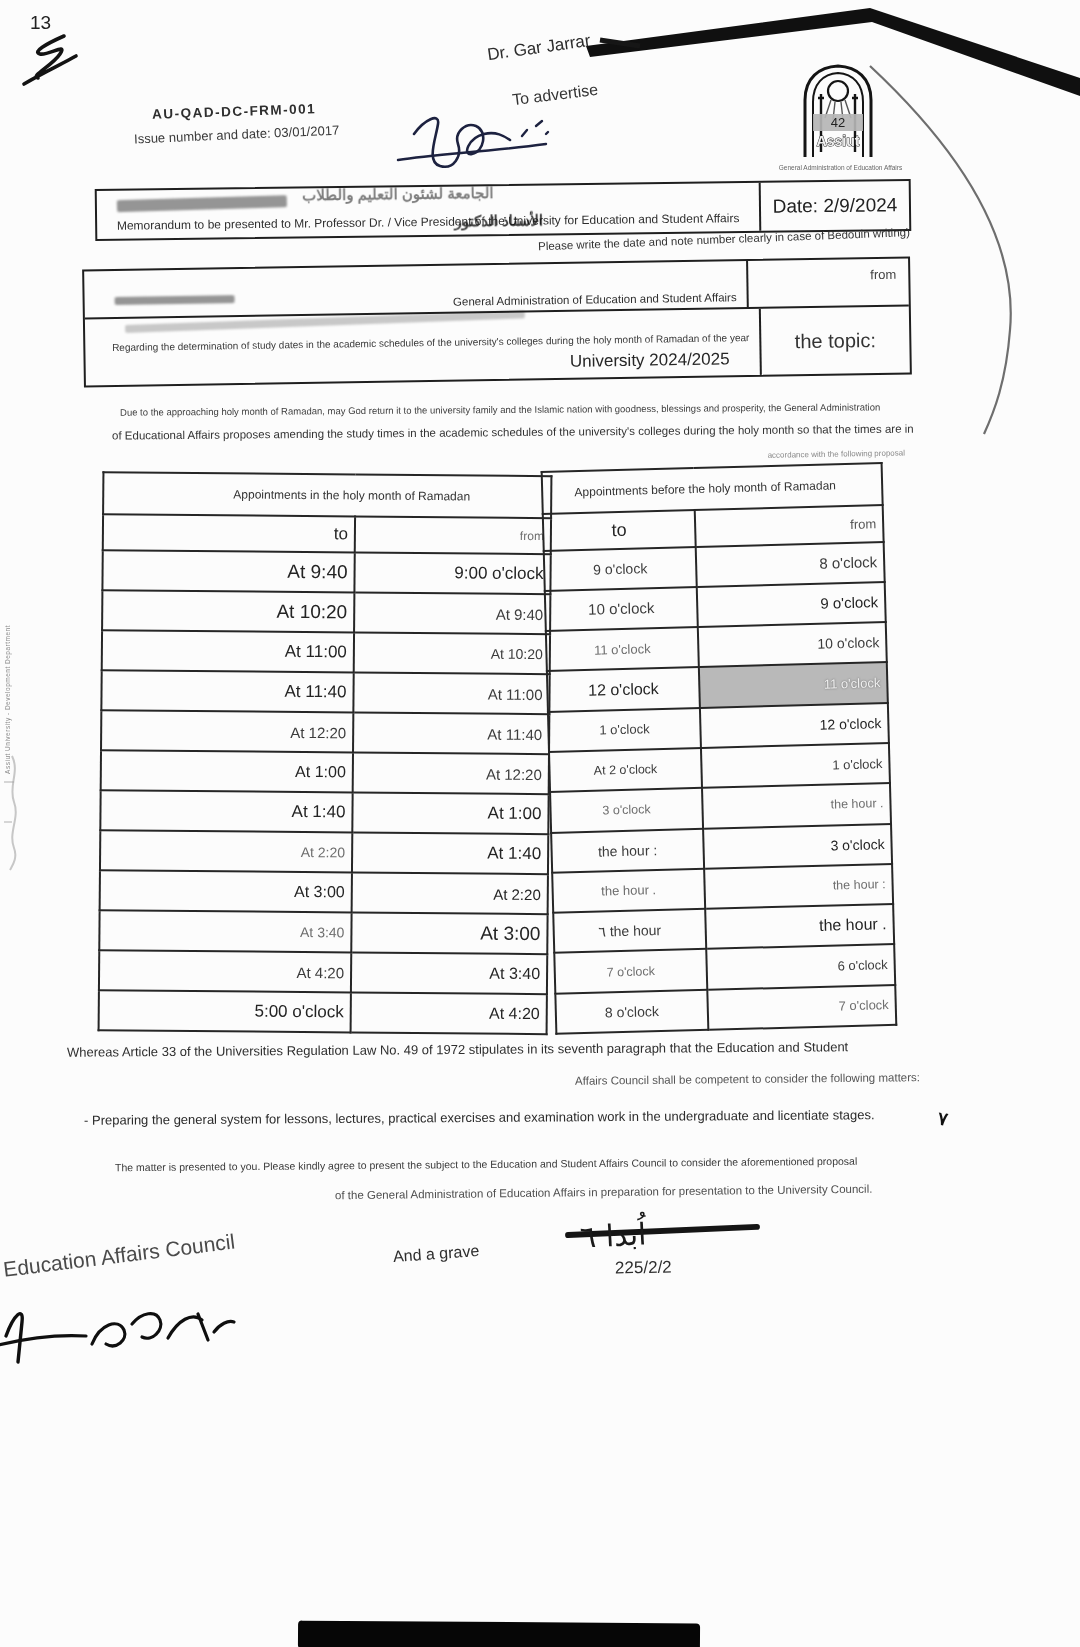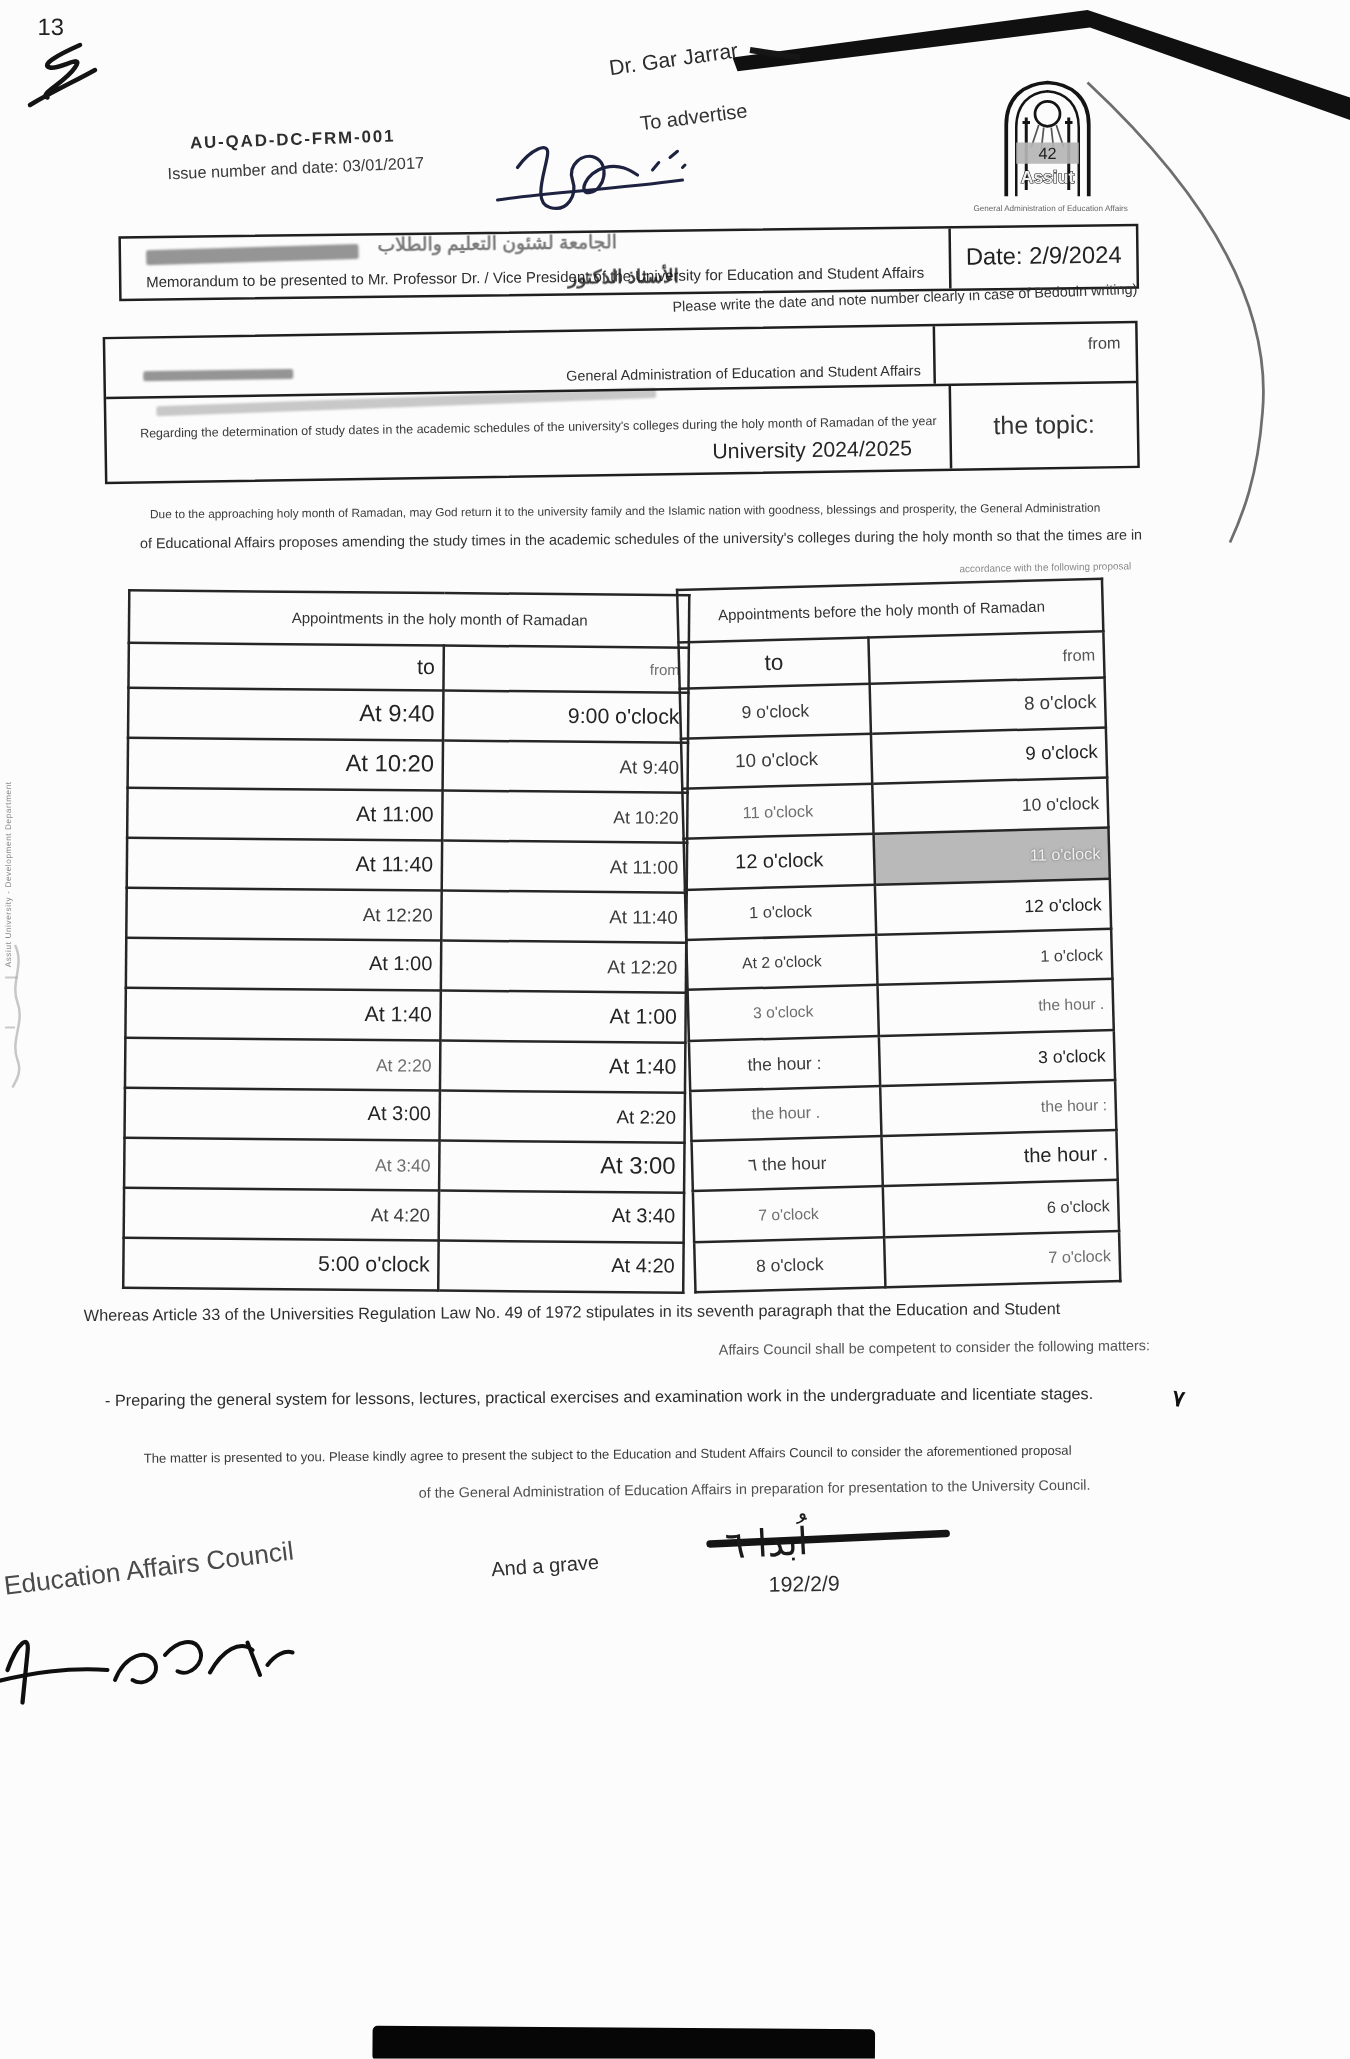--- a/index.html
+++ b/index.html
@@ -298,21 +298,21 @@
   <div class="abs" id="close1">Whereas Article 33 of the Universities Regulation Law No. 49 of 1972 stipulates in its seventh paragraph that the Education and Student</div>
   <div class="abs" id="close2">Affairs Council shall be competent to consider the following matters:</div>
   <div class="abs" id="close3">- Preparing the general system for lessons, lectures, practical exercises and examination work in the undergraduate and licentiate stages.</div>
   <div class="abs" id="check-mark">٧</div>
   <div class="abs" id="close4">The matter is presented to you. Please kindly agree to present the subject to the Education and Student Affairs Council to consider the aforementioned proposal</div>
   <div class="abs" id="close5">of the General Administration of Education Affairs in preparation for presentation to the University Council.</div>
 
   <div class="abs" id="footer-strike"></div>
   <div class="abs" id="footer-arabic">اُبدا ٦</div>
   <div class="abs" id="footer-grave">And a grave</div>
-  <div class="abs" id="footer-number">192/2/9</div>
+  <div class="abs" id="footer-number">225/2/2</div>
   <div class="abs" id="council-label">Education Affairs Council</div>
   <svg class="abs" style="left:-8px;top:1292px;" width="250" height="90" viewBox="0 0 250 90">
     <path d="M14,44 C 22,22 32,14 30,30 L 26,70" fill="none" stroke="#0f0f0f" stroke-width="3.4" stroke-linecap="round"></path>
     <path d="M2,54 C 34,46 62,42 94,44" fill="none" stroke="#0f0f0f" stroke-width="3.2" stroke-linecap="round"></path>
     <path d="M100,52 C 108,32 126,26 132,38 C 136,48 124,58 114,52 M140,32 C 150,20 164,18 168,28 C 172,38 160,50 150,45" fill="none" stroke="#0f0f0f" stroke-width="3.2" stroke-linecap="round"></path>
     <path d="M176,46 C 186,28 200,20 210,28 M206,22 L 216,48 M222,40 C 228,32 236,28 242,30" fill="none" stroke="#0f0f0f" stroke-width="3.2" stroke-linecap="round"></path>
   </svg>
 
   <div class="abs" id="side-vertical">Assiut University - Development Department</div>
   <svg class="abs" style="left:0;top:752px;" width="30" height="120" viewBox="0 0 30 120">

